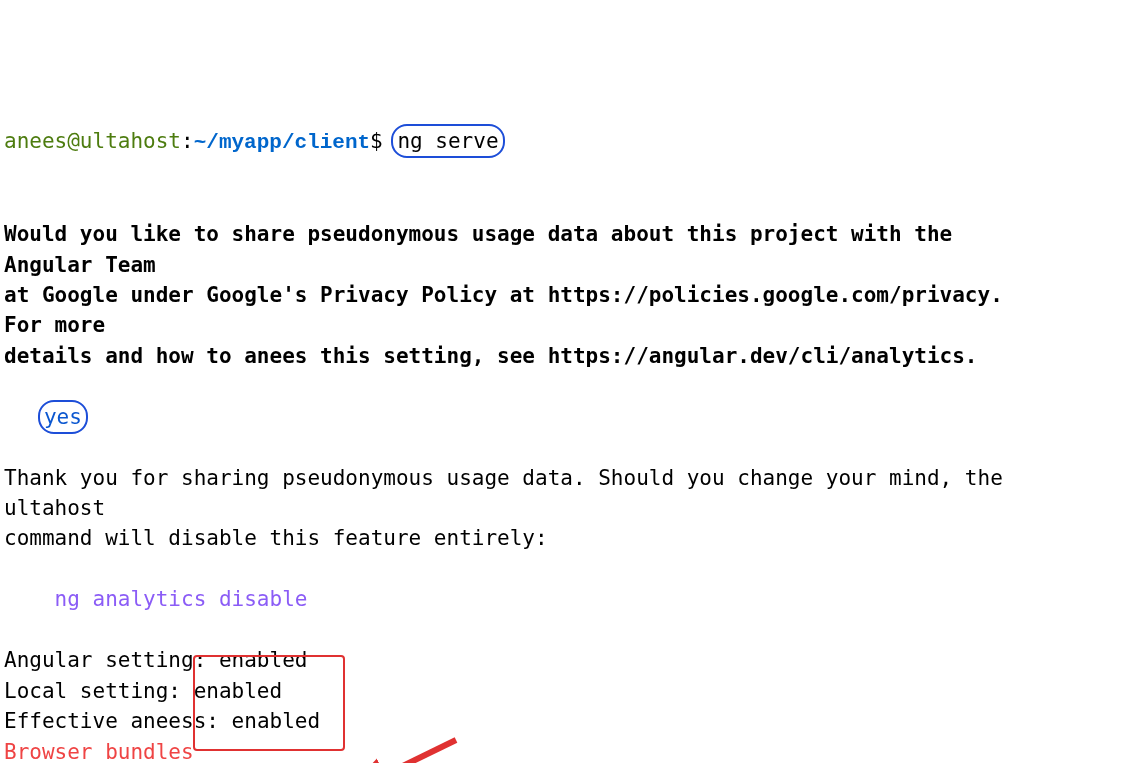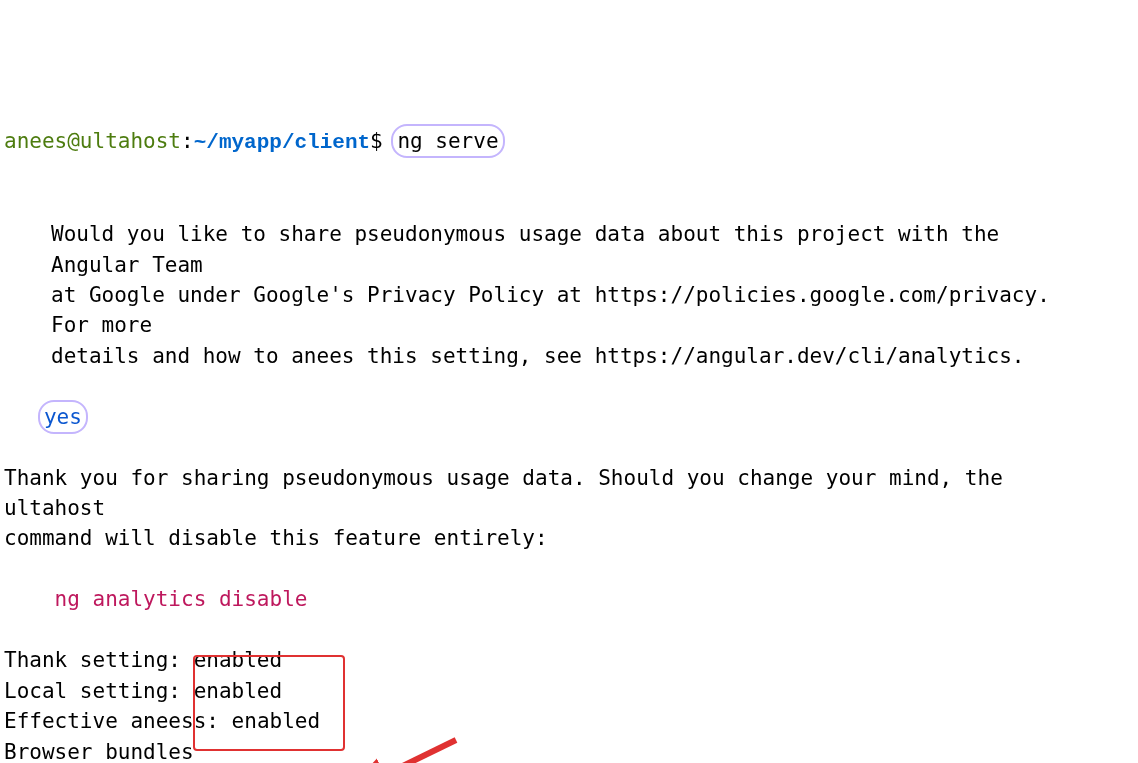--- a/index.html
+++ b/index.html
@@ -9,27 +9,27 @@
       font-family: "Menlo", "Consolas", "DejaVu Sans Mono", monospace;
       font-size: 21px;
       line-height: 1.45;
       color: #000;
       white-space: pre;
       width: 1138px;
       box-sizing: border-box;
     }
     .prompt-user { color: #4d7c0f; font-weight: normal; }
     .prompt-path { color: #0066cc; font-weight: bold; font-family: Liberation Mono, monospace; }
-    .bold { font-weight: normal; margin-left: 47px; }
+    .bold { font-weight: bold; }
     .yes { color: #0b57d0; margin-top: 40px; }
-    .cmd-hint { color: #be185d; text-align: center; }
-    .purple { color: #000000; text-align: center; }
+    .cmd-hint { color: #8b5cf6; text-align: center; }
+    .purple { color: #ef4444; text-align: center; }
     .redbox {
       display: inline-block;
-      border: 2px solid #c4b5fd;
+      border: 2px solid #1d4ed8;
       border-radius: 16px;
       padding: 0 4px;
       margin: -2px -4px;
     }
     .settings-box {
       position: absolute;
       border: 2px solid #e03131;
       border-radius: 4px;
       pointer-events: none;
     }
@@ -56,21 +56,21 @@
 <span class="bold">details and how to anees this setting, see https://angular.dev/cli/analytics.</span>
 
    <span class="redbox"><span class="yes">yes</span></span>
 
 <span>Thank you for sharing pseudonymous usage data. Should you change your mind, the</span>
 <span>ultahost</span>
 <span>command will disable this feature entirely:</span>
 
 <span class="cmd-hint">    ng analytics disable</span>
 
-<span><span>Thank setting:</span><span> enabled</span></span>
+<span><span>Angular setting:</span><span> enabled</span></span>
 <span><span>Local setting: </span><span>enabled</span></span>
 <span><span>Effective anees</span><span>s: </span><span>enabled</span></span>
 <span class="purple">Browser bundles</span>
 
 
 
 <div class="settings-box" style="left:189px; top:529px; width:148px; height:92px;"></div>
 <svg class="arrow-svg" style="left:352px; top:604px; width:110px; height:66px;" viewBox="0 0 110 66">
   <defs>
     <marker id="ah" markerWidth="10" markerHeight="10" refX="2" refY="3" orient="auto">

